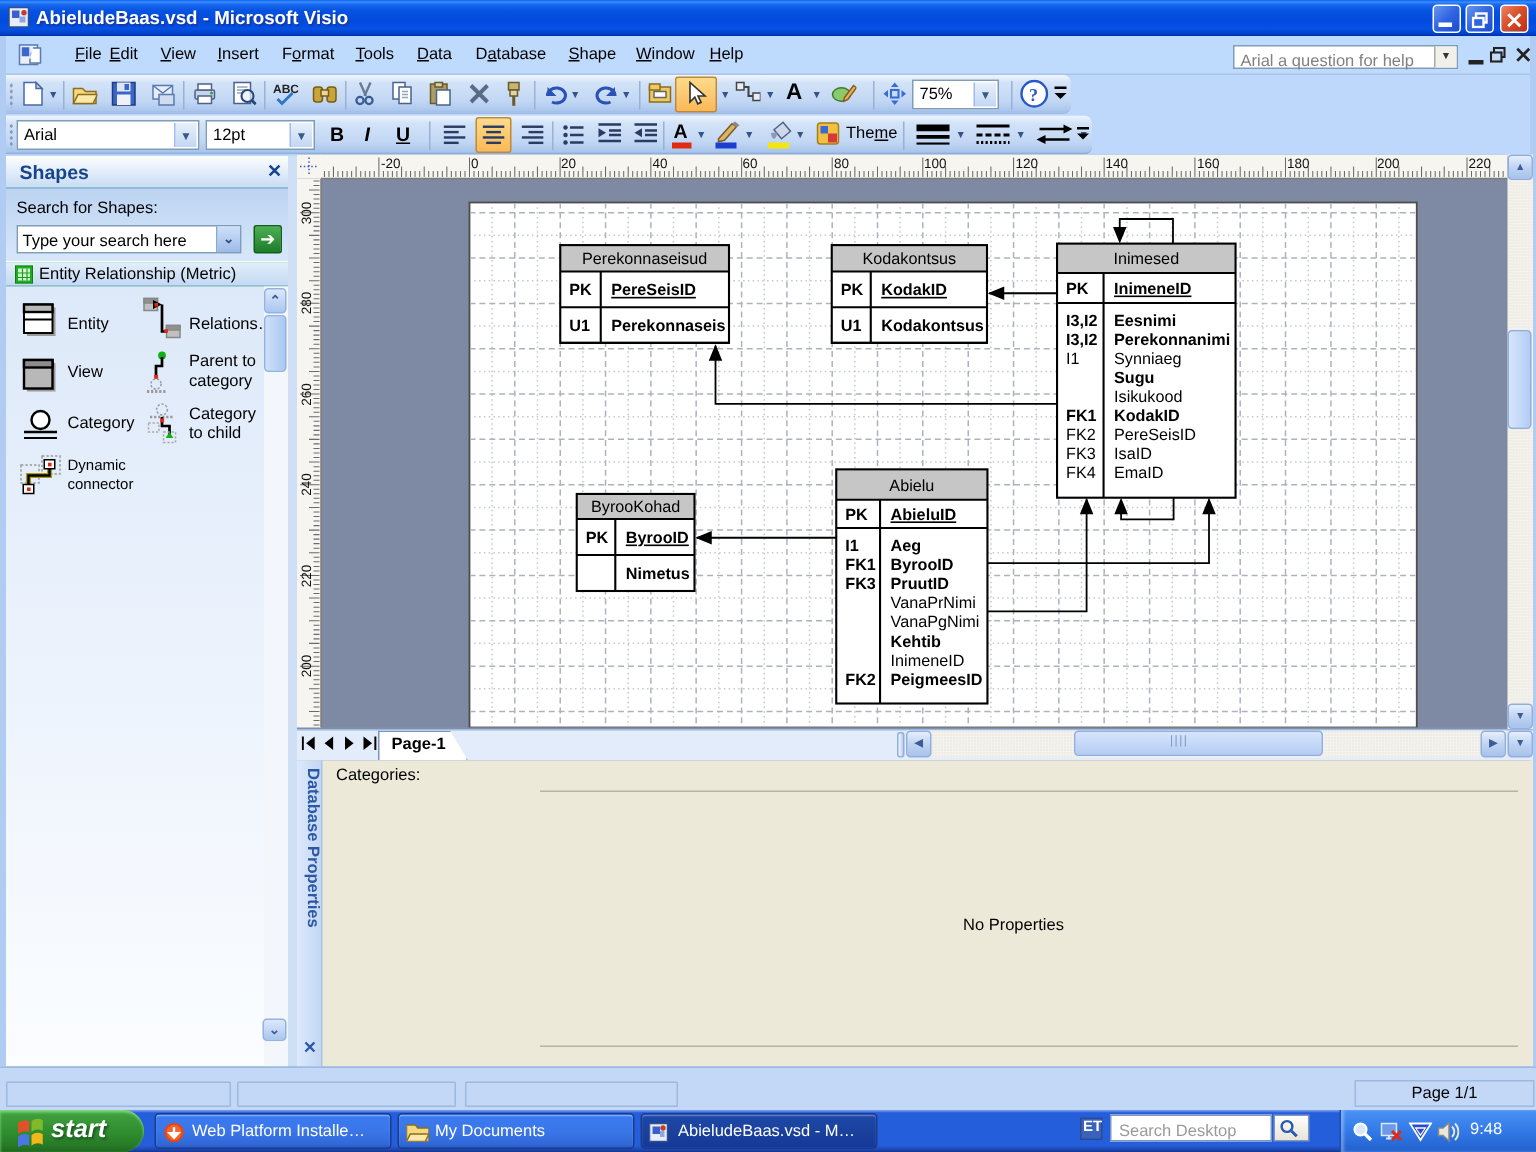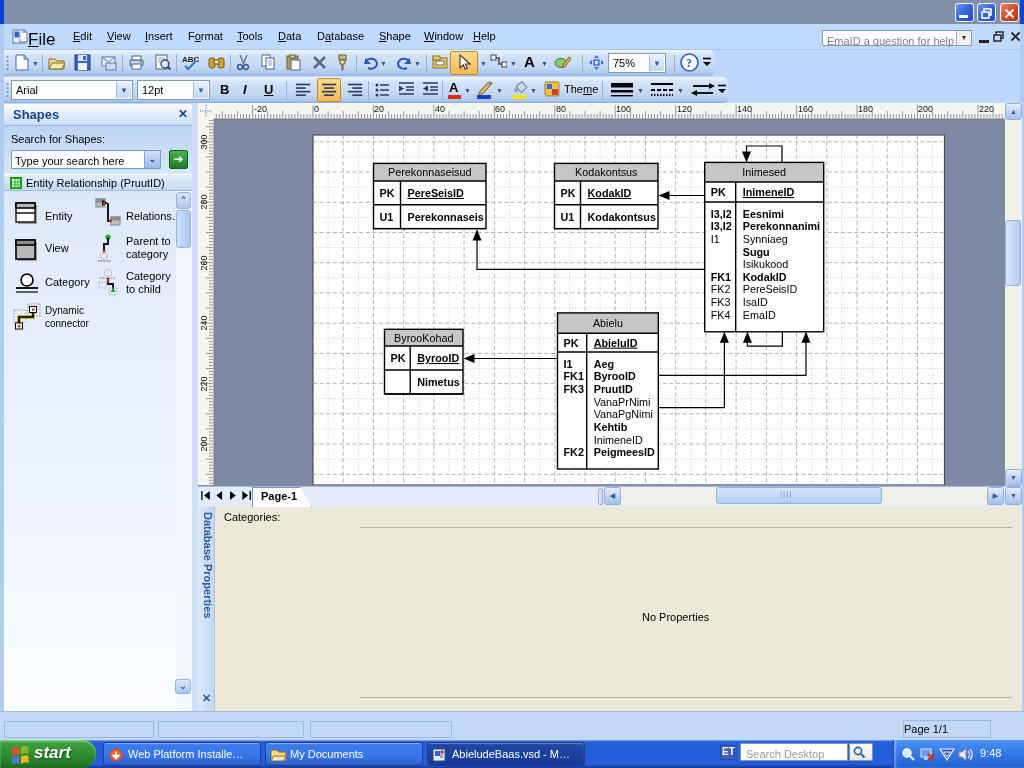--- a/index.html
+++ b/index.html
@@ -10,50 +10,60 @@
 .combo{background:#fff;border:1px solid #7f9db9;font-size:11px;color:#000;display:flex;align-items:center;padding-left:4px}
 .dd{position:absolute;right:1px;top:1px;bottom:1px;width:15px;background:linear-gradient(180deg,#e8f0fb,#c2d7f3);border-left:1px solid #9ebcec;display:flex;align-items:center;justify-content:center;font-size:8px;color:#3a5a86}
 .ic{position:absolute;width:17px;height:17px;top:4px}
 
 </style></head><body>
 <div id="root">
 <div class="ab" style="left:0;top:0;width:4px;height:741px;background:#b0ccf2"></div>
 <div class="ab" style="left:1020px;top:0;width:4px;height:741px;background:#b0ccf2"></div>
 <div class="ab" style="left:0;top:0;width:4px;height:24px;background:#0842d6"></div>
 <div class="ab" style="left:1020px;top:0;width:4px;height:24px;background:#0842d6"></div>
+<div class="ab" style="left:0;top:0;width:1024px;height:24px;
+background:linear-gradient(180deg,#0a67f8 0%,#3c8cf8 6%,#1969f2 12%,#0553e0 30%,#034ade 60%,#0552e4 80%,#013ec6 95%,#002da0 100%)">
+<svg class="ab" style="left:5px;top:4px" width="16" height="16" viewBox="0 0 16 16">
+ <rect x="1" y="1" width="13" height="13" fill="#e8eef8" stroke="#30508c"></rect>
+ <rect x="3" y="3" width="5" height="5" fill="#3a5fd0"></rect>
+        <rect x="8" y="7" width="4" height="4" fill="#8fa8e0"></rect>
+ <circle cx="11" cy="4.5" r="1.8" fill="#c23c2c"></circle>
+</svg>
+<span class="ab" style="left:24px;top:5px;font-size:12.5px;font-weight:bold;color:#fff;text-shadow:1px 1px 1px #1738a0">AbieludeBaas.vsd - Microsoft Visio</span>
+</div>
 <div class="ab tbtn" style="left:955px;top:3px;width:19px;height:19px;background:linear-gradient(135deg,#6a96f0 0%,#3064e0 50%,#1c4cd0 100%);color:#fff;font-size:11px;font-weight:bold;text-align:center;line-height:18px">
       <span style="position:absolute;left:3px;top:11px;width:9px;height:3px;background:#fff"></span>
     </div>
 <div class="ab tbtn" style="left:977px;top:3px;width:19px;height:19px;background:linear-gradient(135deg,#6a96f0 0%,#3064e0 50%,#1c4cd0 100%);color:#fff;font-size:11px;font-weight:bold;text-align:center;line-height:18px"><svg width="11" height="11" style="margin-top:4px" viewBox="0 0 11 11">
         <rect x="3" y="1" width="7" height="6" fill="none" stroke="#fff" stroke-width="1.6"></rect>
         <rect x="1" y="4" width="7" height="6" fill="#3064e0" stroke="#fff" stroke-width="1.6"></rect>
       </svg></div>
 <div class="ab tbtn" style="left:1000px;top:3px;width:19px;height:19px;background:linear-gradient(135deg,#ee8366 0%,#d9512c 45%,#bc3012 100%);color:#fff;font-size:11px;font-weight:bold;text-align:center;line-height:18px"><svg width="11" height="11" style="margin-top:4px" viewBox="0 0 11 11">
         <path d="M1.5 1.5 L9.5 9.5 M9.5 1.5 L1.5 9.5" stroke="#fff" stroke-width="2"></path>
       </svg></div>
 <div class="ab" style="left:4px;top:24px;width:1016px;height:26px;background:#bedafd;border-bottom:1px solid #aac4e8">
 <svg class="ab" style="left:8px;top:5px" width="17" height="17" viewBox="0 0 17 17">
 <rect x="1" y="1" width="12" height="13" fill="#e9eef8" stroke="#5a7ab0"></rect>
         <rect x="2.5" y="2.5" width="5" height="6" fill="#3b66cc"></rect>
 <rect x="8" y="6" width="3.5" height="4" fill="#9cb2e2"></rect>
         <path d="M10 3h5v10h-7v-3" fill="#fff" stroke="#5a7ab0"></path>
       </svg>
-<span class="ab" style="left:24px;top:6px;font-size:17px;color:#000"><u>F</u>ile</span>
+<span class="ab" style="left:46px;top:6px;font-size:11px;color:#000"><u>F</u>ile</span>
 <span class="ab" style="left:69px;top:6px;font-size:11px;color:#000"><u>E</u>dit</span>
 <span class="ab" style="left:103px;top:6px;font-size:11px;color:#000"><u>V</u>iew</span>
 <span class="ab" style="left:141px;top:6px;font-size:11px;color:#000"><u>I</u>nsert</span>
 <span class="ab" style="left:184px;top:6px;font-size:11px;color:#000">F<u>o</u>rmat</span>
 <span class="ab" style="left:233px;top:6px;font-size:11px;color:#000"><u>T</u>ools</span>
 <span class="ab" style="left:274px;top:6px;font-size:11px;color:#000"><u>D</u>ata</span>
 <span class="ab" style="left:313px;top:6px;font-size:11px;color:#000">D<u>a</u>tabase</span>
 <span class="ab" style="left:375px;top:6px;font-size:11px;color:#000"><u>S</u>hape</span>
 <span class="ab" style="left:420px;top:6px;font-size:11px;color:#000"><u>W</u>indow</span>
 <span class="ab" style="left:469px;top:6px;font-size:11px;color:#000"><u>H</u>elp</span>
 <div class="ab" style="left:818px;top:6px;width:150px;height:16px;background:#fff;border:1px solid #7f9db9">
-<span style="font-size:11px;color:#808080;margin-left:4px;line-height:15px;display:inline-block">EmaID a question for help</span>
+<span style="font-size:11px;color:#808080;margin-left:4px;line-height:15px;display:inline-block">Arial a question for help</span>
 <div style="position:absolute;right:0;top:0;width:15px;height:14px;background:#f1f1ea;border-left:1px solid #aaa;text-align:center;font-size:7px;color:#333;line-height:14px">▼</div></div>
 <span class="ab" style="left:975px;top:8px;width:10px;height:3px;background:#222;margin-top:8px"></span>
 <svg class="ab" style="left:989px;top:7px" width="11" height="11" viewBox="0 0 11 11">
         <rect x="3" y="1" width="7" height="6" fill="none" stroke="#222" stroke-width="1.4"></rect>
         <rect x="1" y="4" width="7" height="6" fill="#c6d9f6" stroke="#222" stroke-width="1.4"></rect>
       </svg>
 <svg class="ab" style="left:1006px;top:7px" width="11" height="11" viewBox="0 0 11 11">
         <path d="M1.5 1.5 L9.5 9.5 M9.5 1.5 L1.5 9.5" stroke="#222" stroke-width="1.8"></path>
       </svg>
 </div>
@@ -280,21 +290,21 @@
 <span style="font-size:11px;margin-left:3px;line-height:17px;display:inline-block">Type your search here</span>
 <div style="position:absolute;right:0;top:0;width:16px;height:17px;background:linear-gradient(180deg,#cfe0f8,#9dbbe8);border-left:1px solid #88a8d8;color:#2a4a7a;font-size:9px;font-weight:bold;text-align:center;line-height:16px">⌄</div></div>
 <div class="ab" style="left:165px;top:24px;width:19px;height:19px;background:linear-gradient(180deg,#4cb053,#1d7c28);border:1px solid #116018;border-radius:2px;color:#fff;text-align:center;line-height:17px;font-size:12px">➔</div>
 </div>
 <div class="ab" style="left:0;top:70px;width:188px;height:17px;background:linear-gradient(180deg,#e3eefb,#c3d9f3);border-top:1px solid #fff;border-bottom:1px solid #9db9e0">
 <svg class="ab" style="left:6px;top:2px" width="12" height="12" viewBox="0 0 12 12">
           <rect x="0" y="0" width="12" height="12" fill="#18b018" stroke="#0a700a"></rect>
           <rect x="2" y="2" width="8" height="8" fill="#d8f8d8"></rect>
           <path d="M2 5h8M2 8h8M5 2v8M8 2v8" stroke="#18a018" stroke-width="0.8"></path>
         </svg>
-<span class="ab" style="left:22px;top:2px;font-size:11px;color:#000">Entity Relationship (PruutID)</span>
+<span class="ab" style="left:22px;top:2px;font-size:11px;color:#000">Entity Relationship (Metric)</span>
       </div>
 <div class="ab" style="left:0;top:87px;width:188px;height:520px;background:linear-gradient(180deg,#dde9f9 0%,#eef4fd 55%,#fbfdff 100%)"></div>
 <svg class="ab" style="left:10px;top:97px" width="26" height="26" viewBox="0 0 26 26">
 <rect x="4" y="4" width="19" height="19" fill="#9a9a9a"></rect>
 <rect x="2" y="2" width="19" height="19" fill="#fff" stroke="#000" stroke-width="1.3"></rect>
 <rect x="2" y="2" width="19" height="5" fill="#b8b8b8" stroke="#000" stroke-width="1.6"></rect>
 <line x1="2" y1="12" x2="21" y2="12" stroke="#000" stroke-width="1.4"></line>
       </svg>
 <span class="ab" style="left:41px;top:106px;font-size:11px">Entity</span>
 <svg class="ab" style="left:90px;top:93px" width="28" height="30" viewBox="0 0 28 30">
@@ -597,21 +607,21 @@
 <div class="ab" style="left:199px;top:512px;width:15px;height:170px;writing-mode:vertical-rl;font-size:11px;font-weight:bold;color:#2b57a4;text-align:left">Database Properties</div>
 <span class="ab" style="left:202px;top:692px;font-size:11px;font-weight:bold;color:#2b57a4">✕</span>
 <span class="ab" style="left:224px;top:511px;font-size:11px;color:#000">Categories:</span>
 <div class="ab" style="left:360px;top:527px;width:652px;height:1px;background:#b8b4a4"></div>
 <div class="ab" style="left:360px;top:697px;width:652px;height:1px;background:#b8b4a4"></div>
 <span class="ab" style="left:642px;top:611px;font-size:11px;color:#000">No Properties</span>
 <div class="ab" style="left:0px;top:711px;width:1024px;height:29px;background:#c2d8f6;border-top:1px solid #9db9e0">
 <div class="ab" style="left:4px;top:9px;width:150px;height:17px;border:1px solid #9db9e0;border-radius:1px"></div>
 <div class="ab" style="left:158px;top:9px;width:146px;height:17px;border:1px solid #9db9e0;border-radius:1px"></div>
 <div class="ab" style="left:310px;top:9px;width:142px;height:17px;border:1px solid #9db9e0;border-radius:1px"></div>
-<div class="ab" style="left:903px;top:8px;width:88px;height:18px;border:1px solid #9db9e0;font-size:11px;color:#000;line-height:17px">Page 1/1</div>
+<div class="ab" style="left:903px;top:8px;width:120px;height:18px;border:1px solid #9db9e0;text-align:center;font-size:11px;color:#000;line-height:17px">Page 1/1</div>
 </div>
 <div class="ab" style="left:0;top:740px;width:1012px;height:28px;
 background:linear-gradient(180deg,#4f7ae0 0%,#3c6edc 4%,#245edb 8%,#245edb 85%,#1c46b0 95%,#15378c 100%)">
 <div class="ab" style="left:0;top:0;width:1024px;height:1px;background:#6f95ec"></div>
 <div class="ab" style="left:0;top:0;width:96px;height:28px;border-radius:0 14px 14px 0;
 background:linear-gradient(180deg,#5aba5a 0%,#3e9e3e 12%,#2e8c2e 55%,#267a26 85%,#1e661e 100%);
 box-shadow:inset 0 1px 2px #8ae08a"></div>
 <svg class="ab" style="left:10px;top:4px" width="21" height="21" viewBox="0 0 21 21">
 <g transform="skewY(-8) translate(0,3)">
 <path d="M2 2c2.5-1.8 5-1.8 7.5 0v7.2c-2.5-1.6-5-1.6-7.5 0z" fill="#e0512a"></path>

